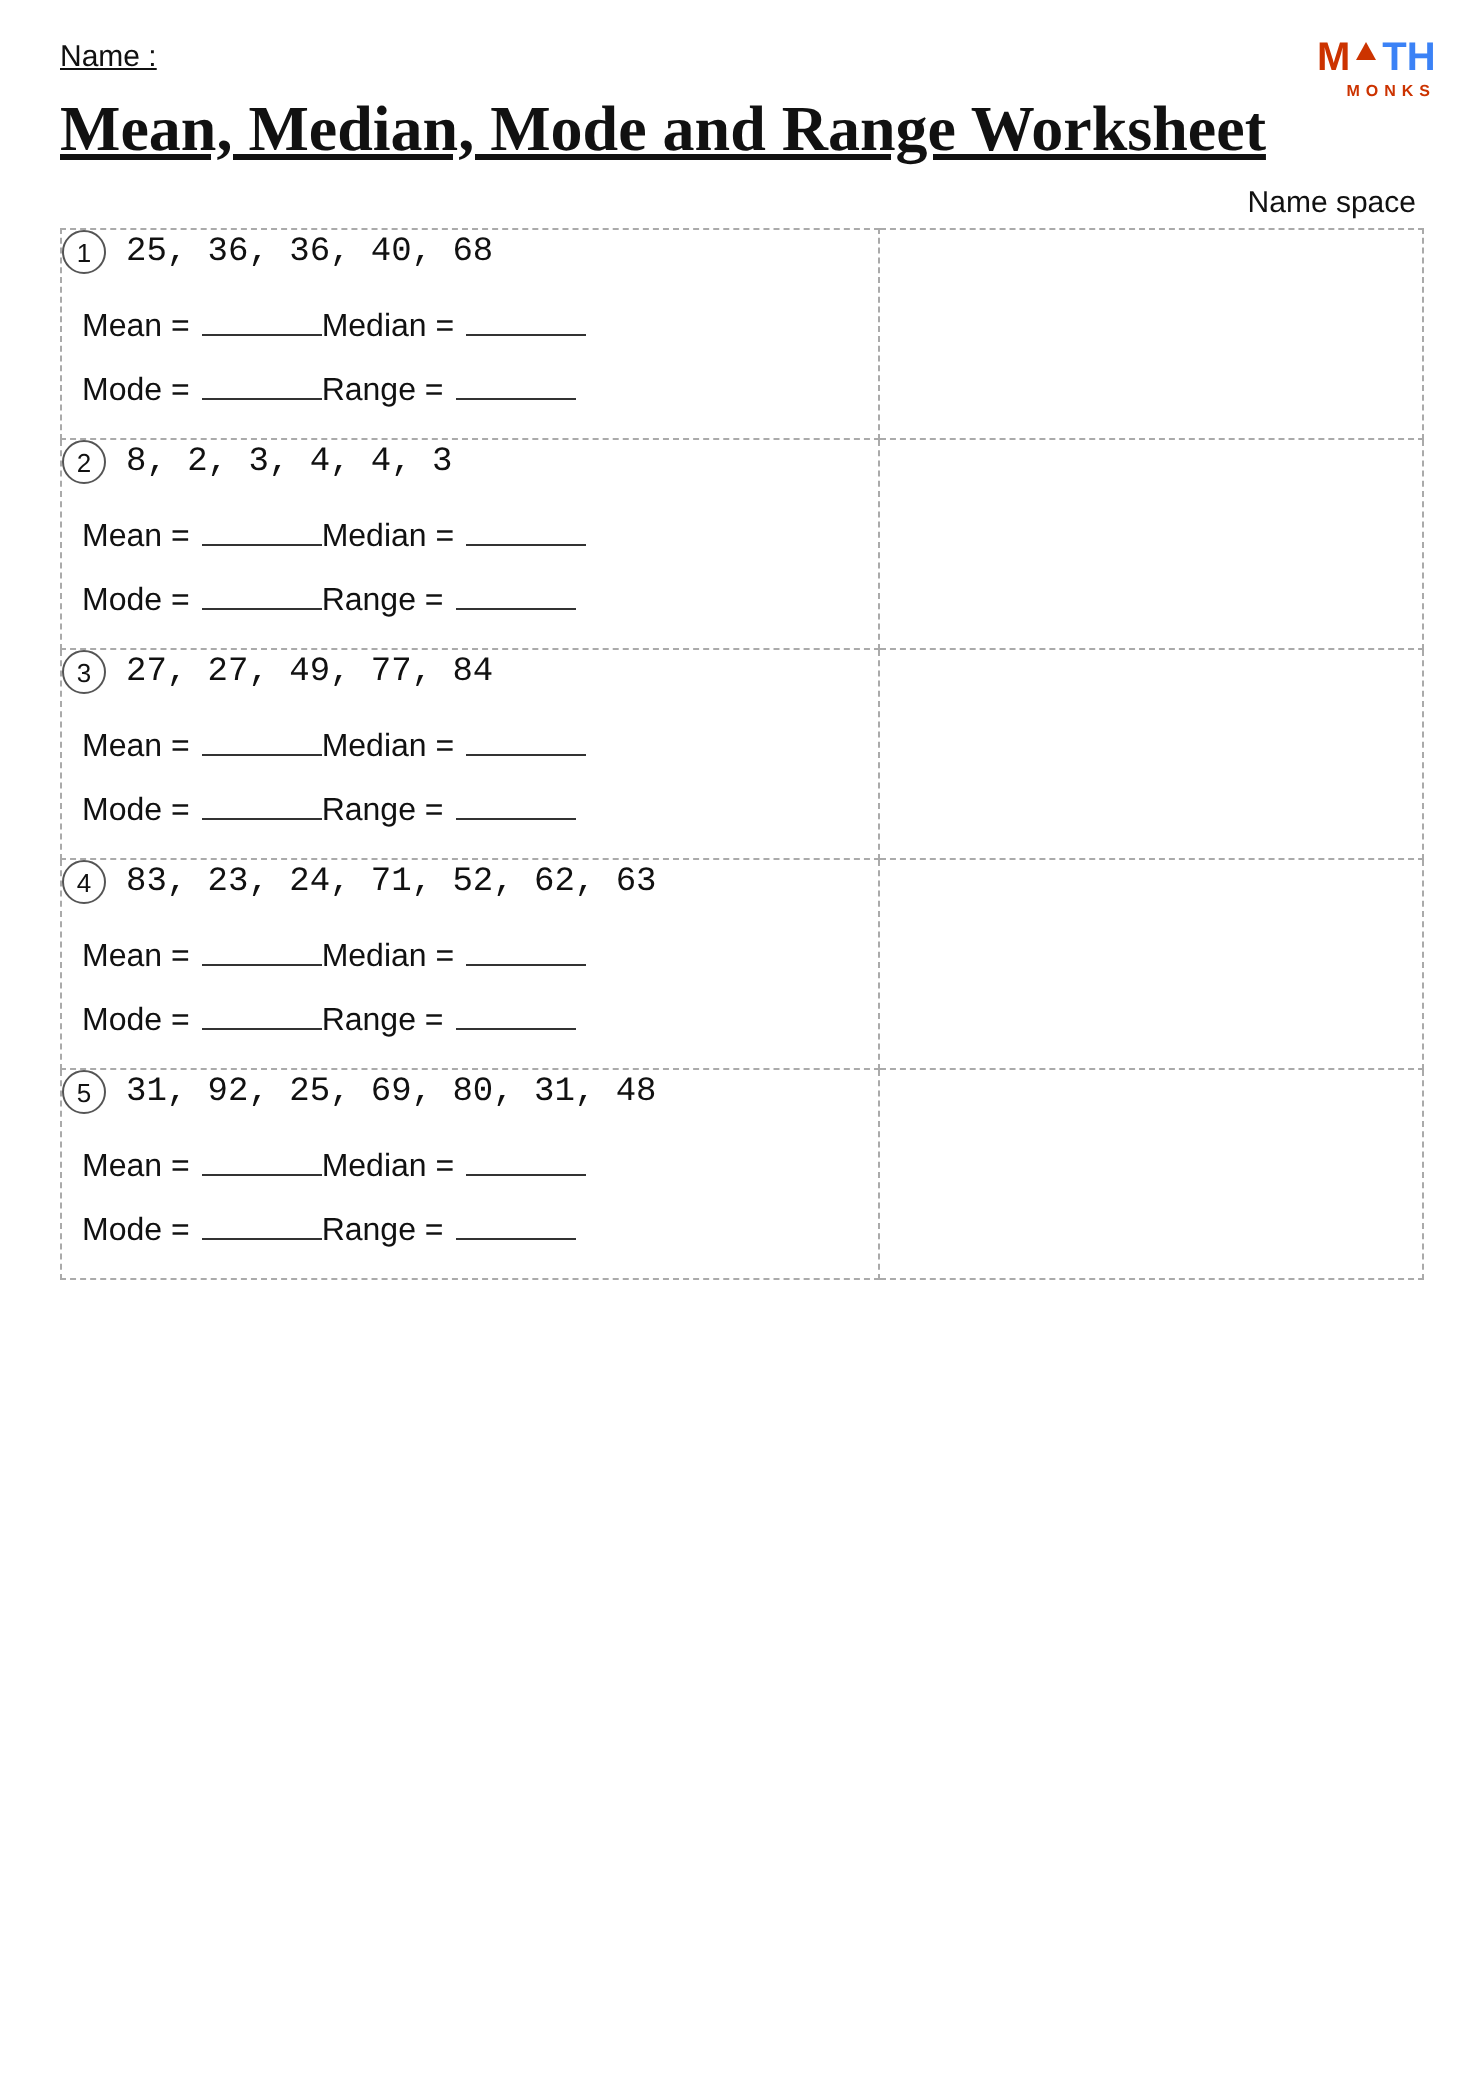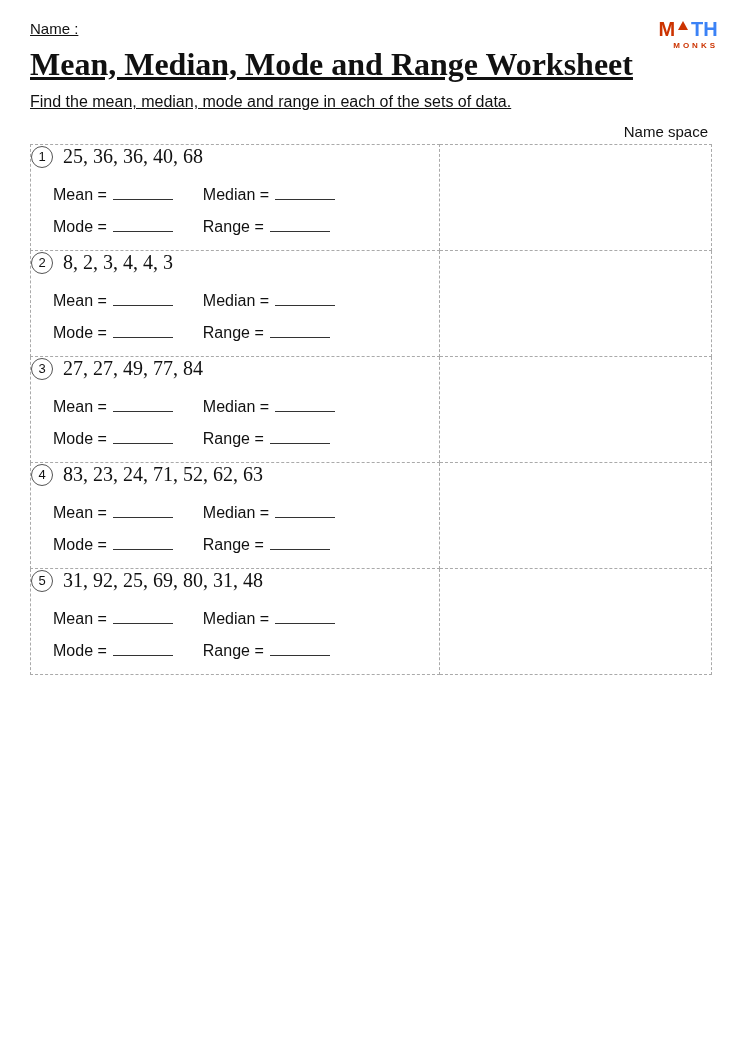--- a/index.html
+++ b/index.html
@@ -75,30 +75,28 @@
       height: 22px;
       border: 1.5px solid #555;
       border-radius: 50%;
       font-size: 13px;
       font-family: Arial, sans-serif;
       margin-right: 10px;
       flex-shrink: 0;
     }
 
     .data-set {
-      font-size: 20px;
-      font-family: Liberation Serif, serif;
+      font-size: 17px;
+      font-family: Liberation Mono, monospace;
     }
 
     .answer-row {
       display: flex;
       align-items: baseline;
       margin-bottom: 14px;
-      gap: 30px;
-      margin-left: 12px;
     }
 
     .answer-field {
       font-size: 16px;
       font-family: Arial, sans-serif;
       display: flex;
       align-items: baseline;
       gap: 4px;
     }
 
@@ -142,21 +140,20 @@
     <span style="font-family:Arial,sans-serif;font-weight:bold;font-size:20px;color:#cc3300;">M</span>
     <span style="display:inline-block;width:0;height:0;border-left:5px solid transparent;border-right:5px solid transparent;border-bottom:9px solid #cc3300;margin:0 1px 0 1px;vertical-align:middle;position:relative;top:-4px;"></span>
     <span style="font-family:Arial,sans-serif;font-weight:bold;font-size:20px;color:#3b82f6;">TH</span>
   </div>
   <div style="font-size:8px;letter-spacing:3px;color:#cc3300;font-family:Arial,sans-serif;font-weight:bold;padding-left:15px;">MONKS</div>
 </div>
 
 <div class="header-area">
   <div class="name-line">Name :</div>
   <div class="page-title">Mean, Median, Mode and Range Worksheet</div>
-  <div class="subtitle">Find the mean, median, mode and range in each of the sets of data.</div>
 </div>
 
 <div class="workspace-label">Name space</div>
 
 <table class="main-table">
   <tbody id="problems-tbody">
       <tr>
         <td class="problem-cell">
           <div class="problem-number-row">
             <span class="circle-num">1</span>

